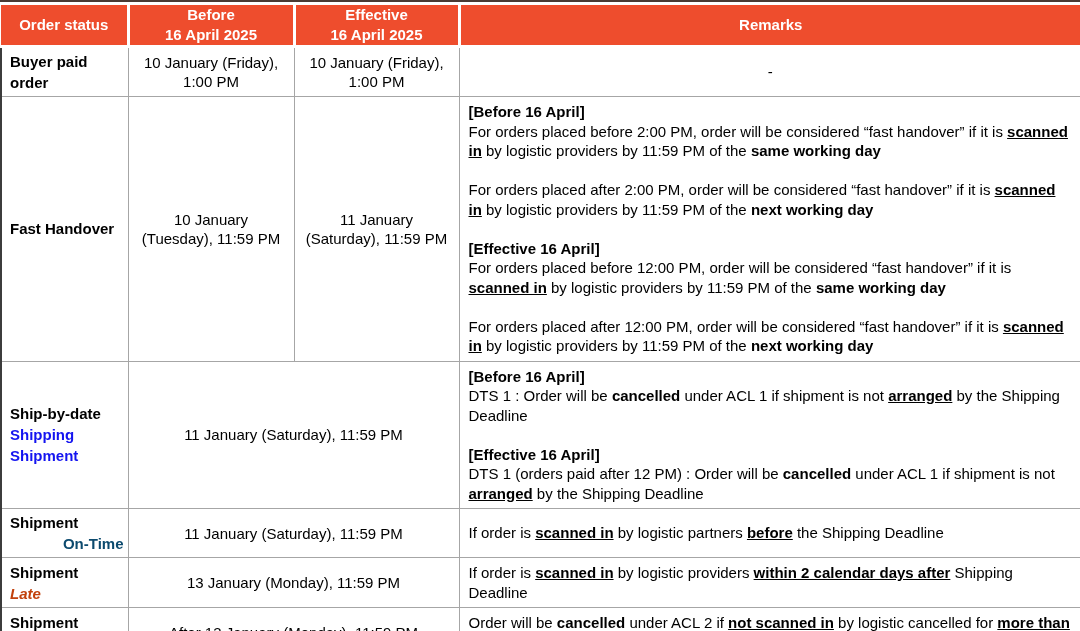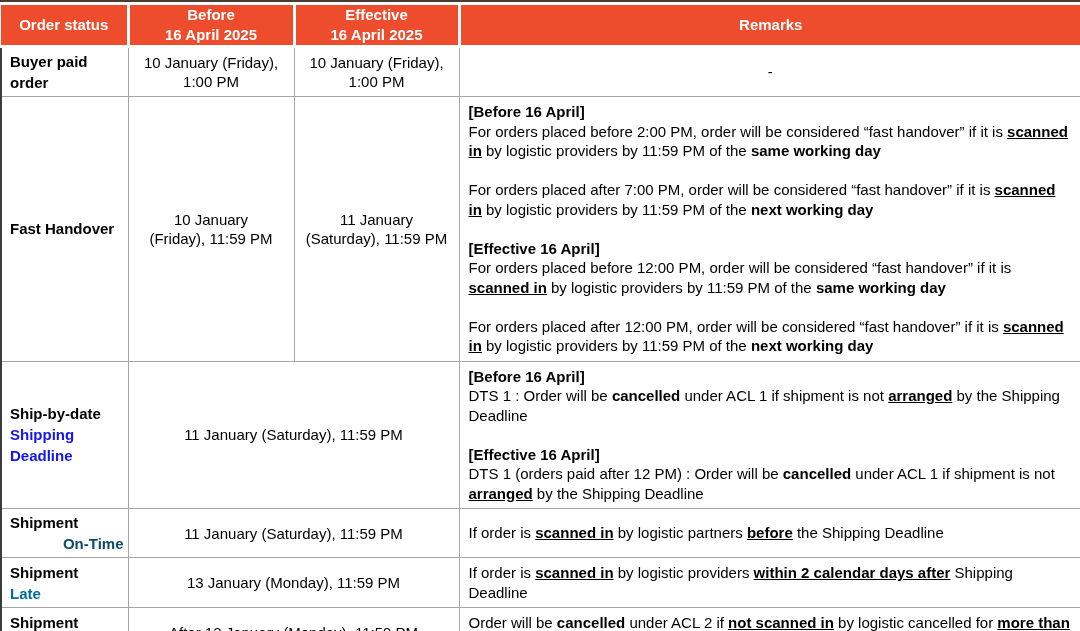--- a/index.html
+++ b/index.html
@@ -72,40 +72,40 @@
 1:00 PM</td>
         <td class="remarks-cell center">
           <div class="para"><span>-</span></div>
         </td>
       </tr>
       <tr>
         <td class="status-cell">
           <div>Fast Handover</div>
         </td>
         <td class="date-cell">10 January
-(Friday), 11:59 PM</td>
+(Tuesday), 11:59 PM</td>
         <td class="date-cell">11 January
 (Saturday), 11:59 PM</td>
         <td class="remarks-cell">
           <div class="para"><span class="b">[Before 16 April]</span></div>
           <div class="para"><span>For orders placed before 2:00 PM, order will be considered “fast handover” if it is </span><span class="b u">scanned in</span><span> by logistic providers by 11:59 PM of the </span><span class="b">same working day</span></div>
           <div class="para">&nbsp;</div>
-          <div class="para"><span>For orders placed after 7:00 PM, order will be considered “fast handover” if it is </span><span class="b u">scanned in</span><span> by logistic providers by 11:59 PM of the </span><span class="b">next working day</span></div>
+          <div class="para"><span>For orders placed after 2:00 PM, order will be considered “fast handover” if it is </span><span class="b u">scanned in</span><span> by logistic providers by 11:59 PM of the </span><span class="b">next working day</span></div>
           <div class="para">&nbsp;</div>
           <div class="para"><span class="b">[Effective 16 April]</span></div>
           <div class="para"><span>For orders placed before 12:00 PM, order will be considered “fast handover” if it is </span><span class="b u">scanned in</span><span> by logistic providers by 11:59 PM of the </span><span class="b">same working day</span></div>
           <div class="para">&nbsp;</div>
           <div class="para"><span>For orders placed after 12:00 PM, order will be considered “fast handover” if it is </span><span class="b u">scanned in</span><span> by logistic providers by 11:59 PM of the </span><span class="b">next working day</span></div>
         </td>
       </tr>
       <tr>
         <td class="status-cell">
           <div>Ship-by-date</div>
           <div style="color: rgb(20, 20, 240);">Shipping
-Deadline</div>
+Shipment</div>
         </td>
         <td class="date-cell" colspan="2">11 January (Saturday), 11:59 PM</td>
         <td class="remarks-cell">
           <div class="para"><span class="b">[Before 16 April]</span></div>
           <div class="para"><span>DTS 1 : Order will be </span><span class="b">cancelled</span><span> under ACL 1 if shipment is not </span><span class="b u">arranged</span><span> by the Shipping Deadline</span></div>
           <div class="para">&nbsp;</div>
           <div class="para"><span class="b">[Effective 16 April]</span></div>
           <div class="para"><span>DTS 1 (orders paid after 12 PM) : Order will be </span><span class="b">cancelled</span><span> under ACL 1 if shipment is not </span><span class="b u">arranged</span><span> by the Shipping Deadline</span></div>
         </td>
       </tr>
@@ -115,21 +115,21 @@
           <div style="color: #0c4a6e; text-align: right;">On-Time</div>
         </td>
         <td class="date-cell" colspan="2">11 January (Saturday), 11:59 PM</td>
         <td class="remarks-cell">
           <div class="para"><span>If order is </span><span class="b u">scanned in</span><span> by logistic partners </span><span class="b u">before</span><span> the Shipping Deadline</span></div>
         </td>
       </tr>
       <tr>
         <td class="status-cell">
           <div>Shipment</div>
-          <div style="color: #0369a1;">Late</div>
+          <div style="color: #c2410c; font-style: italic;">Late</div>
         </td>
         <td class="date-cell" colspan="2">13 January (Monday), 11:59 PM</td>
         <td class="remarks-cell">
           <div class="para"><span>If order is </span><span class="b u">scanned in</span><span> by logistic providers </span><span class="b u">within 2 calendar days after</span><span> Shipping Deadline</span></div>
         </td>
       </tr>
       <tr>
         <td class="status-cell">
           <div>Shipment</div>
           <div style="color: rgb(181, 53, 15);">Cancelled</div>

